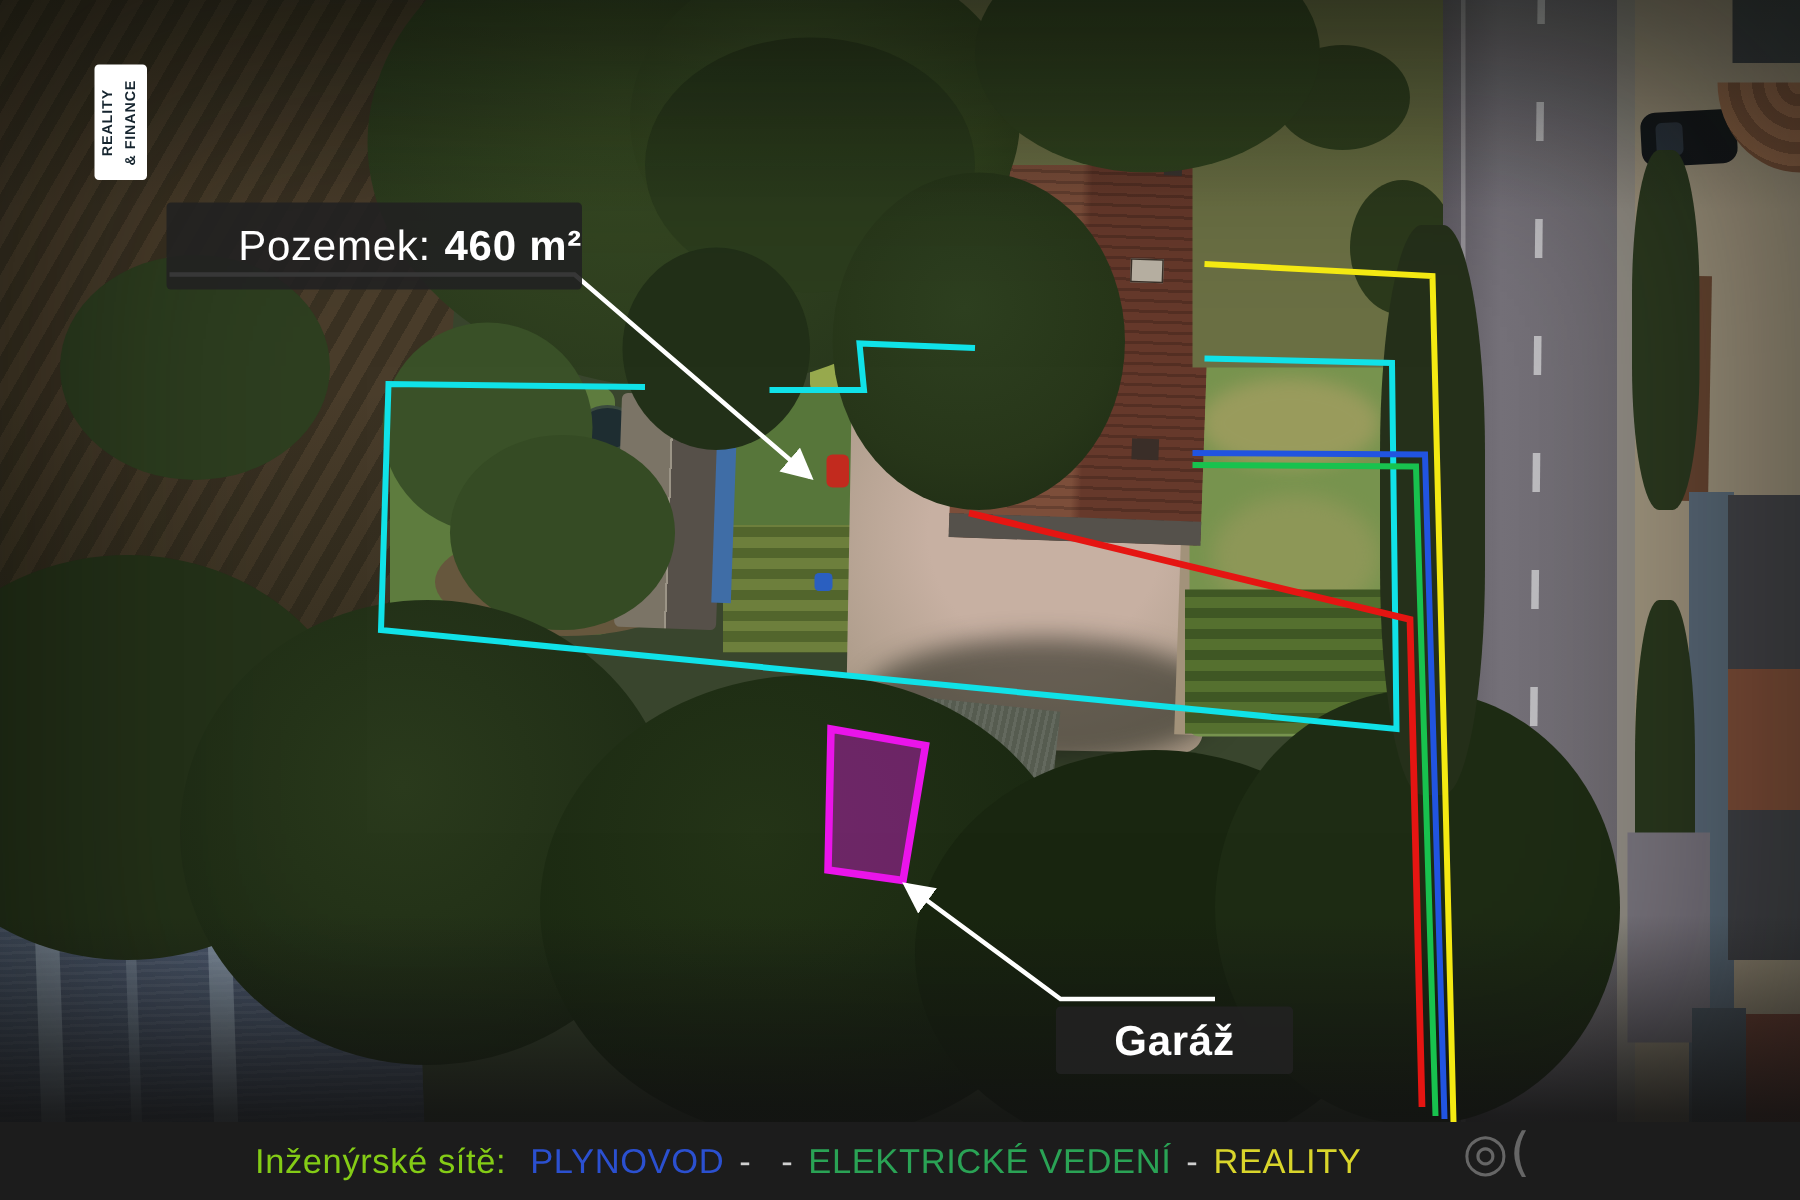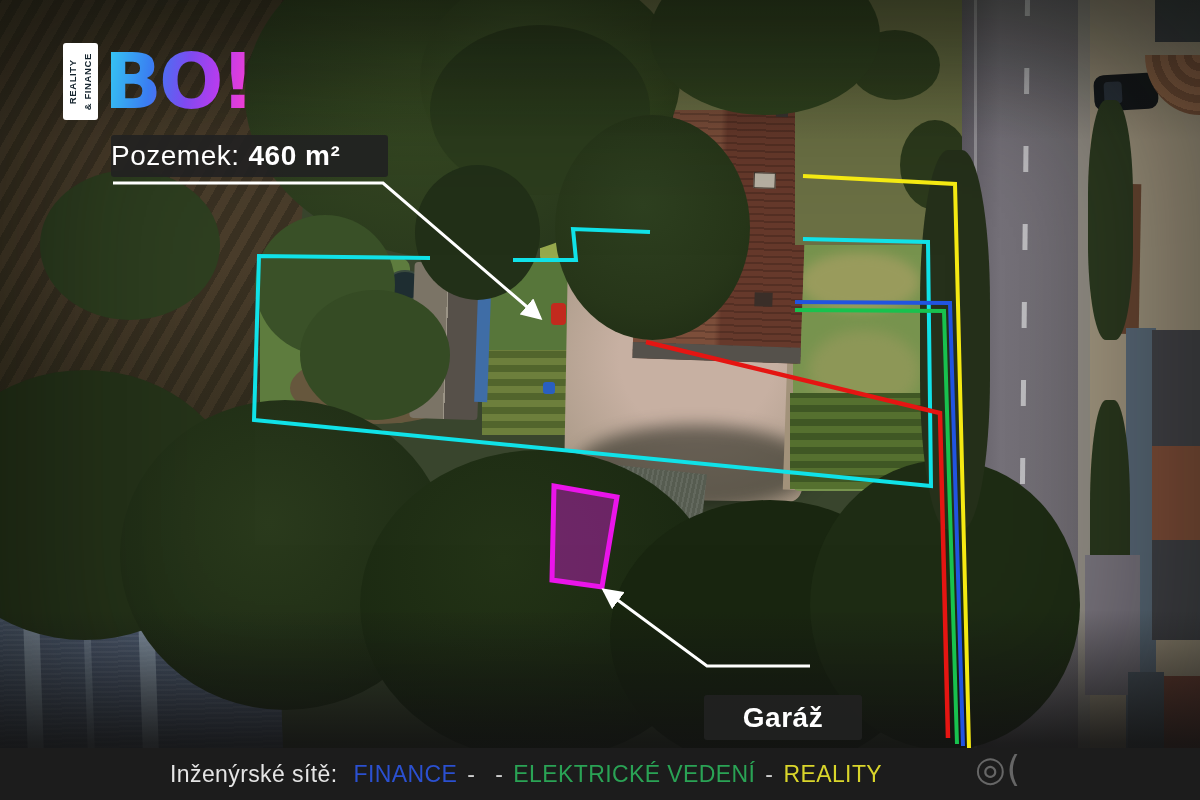--- a/index.html
+++ b/index.html
@@ -6,27 +6,27 @@
   .stage{position:relative;width:1200px;height:800px;overflow:hidden;background:#1c1c1c;
          font-family:"Liberation Sans",sans-serif;}
   .photo{position:absolute;inset:0;background:#39452d;}
   .photo *{position:absolute;}
   .photo::after{content:"";position:absolute;inset:0;box-shadow:inset 0 0 180px 40px rgba(8,10,6,.5);pointer-events:none;}
   .tree{border-radius:50%;}
   .blob{border-radius:50%;}
   
   .overlay{position:absolute;inset:0;z-index:5;}
   
-  .area-label{position:absolute;left:111px;top:135px;width:277px;height:42px;z-index:10;
-    background:rgba(33,33,33,.9);border-radius:3px;display:flex;align-items:center;justify-content:flex-start;
+  .area-label{position:absolute;left:111px;top:135px;width:277px;height:58px;z-index:10;
+    background:rgba(33,33,33,.9);border-radius:3px;display:flex;align-items:center;justify-content:flex-end;
     color:#fff;font-size:28px;letter-spacing:.5px;}
   .area-label b{margin-left:9px;font-weight:700;}
   .garage-label{position:absolute;left:704px;top:671px;width:158px;height:45px;z-index:10;
     background:rgba(33,33,33,.9);border-radius:3px;display:flex;align-items:center;justify-content:center;
-    color:#fff;font-size:28px;font-weight:700;letter-spacing:.5px;margin-top:24px;}
+    color:#fff;font-size:28px;font-weight:700;letter-spacing:.5px;}
   
   .logo{position:absolute;left:63px;top:43px;z-index:10;display:flex;align-items:stretch;}
   .logo-tab{width:35px;height:77px;background:#fff;border-radius:3px;display:flex;align-items:center;justify-content:center;}
   .logo-tab .rot{transform:rotate(-90deg);white-space:nowrap;text-align:center;
     font-size:9.5px;font-weight:700;color:#15242e;line-height:1.55;letter-spacing:.6px;}
   .logo-brand{margin-left:6px;font-family:"DejaVu Sans",sans-serif;font-size:76px;font-weight:800;line-height:77px;
     letter-spacing:-3px;background:linear-gradient(98deg,#35c3f2 5%,#3a7df2 32%,#7e4af0 56%,#b93cee 76%,#ef3ed2 95%);
     -webkit-background-clip:text;background-clip:text;color:#8d43f0;-webkit-text-fill-color:transparent;}
   
   .fade{position:absolute;left:0;right:0;top:610px;height:190px;z-index:4;
@@ -164,33 +164,32 @@
     <path d="M810,666 L707,666 L604,590" fill="none" stroke="#ffffff" stroke-width="3" marker-end="url(#aw)"></path>
   </svg>
 
   <div class="logo">
     <div class="logo-tab">
       <div class="rot">
         <div>REALITY</div>
         <div>&amp; FINANCE</div>
       </div>
     </div>
-    <div class="logo-brand">BO!</div>
   </div>
 
   <div class="area-label">
     <span>Pozemek:</span>
     <b>460 m²</b>
   </div>
   <div class="garage-label">Garáž</div>
 
   <div class="bottombar">
     <div class="legend">
-      <span class="lg-title" style="color: #e5e5e5;">Inženýrské sítě:</span>
-      <span class="lg-item" style="color: rgb(43, 80, 208);">FINANCE</span>
+      <span class="lg-title" style="color: #84cc16;">Inženýrské sítě:</span>
+      <span class="lg-item" style="color: rgb(43, 80, 208);">PLYNOVOD</span>
       <span class="lg-sep">-</span>
       <span class="lg-sep">-</span>
       <span class="lg-item" style="color: rgb(42, 163, 85);">ELEKTRICKÉ VEDENÍ</span>
       <span class="lg-sep">-</span>
       <span class="lg-item" style="color: rgb(217, 213, 43);">REALITY</span>
     </div>
   </div>
 
   <div class="watermark">
     <span class="wm-icon">◎(</span>

